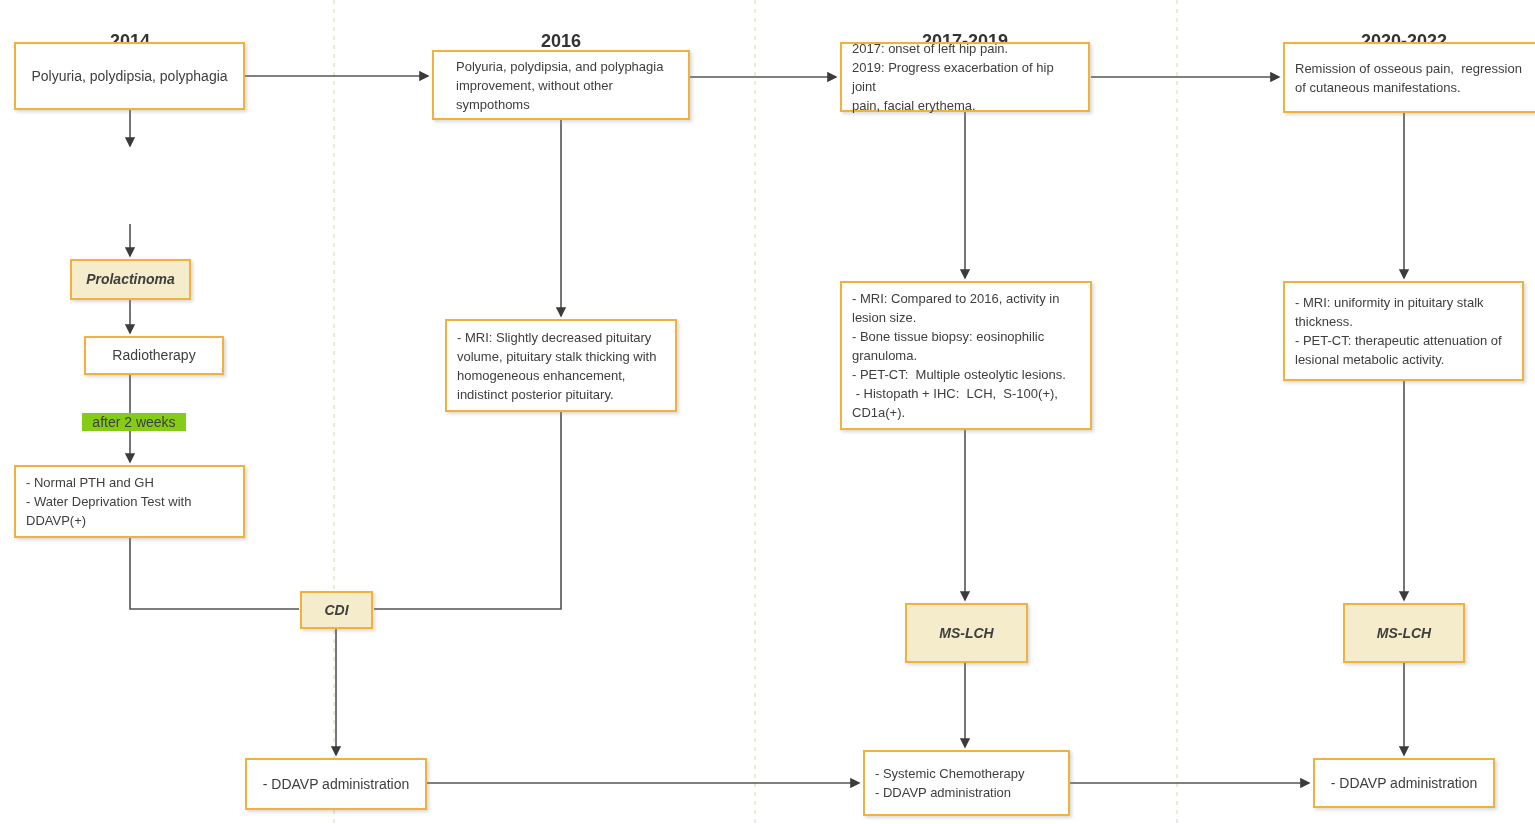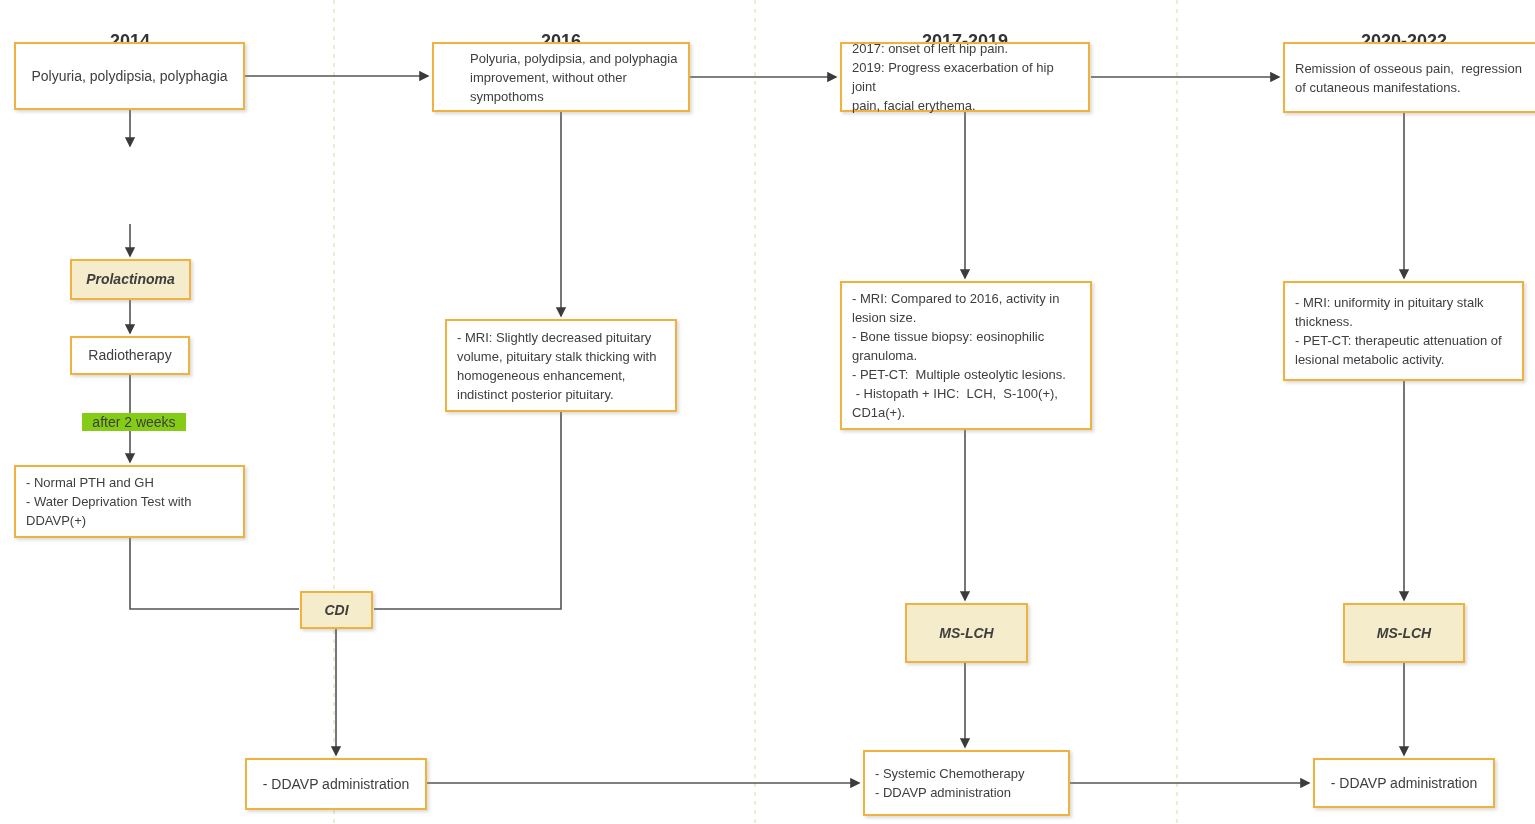--- a/index.html
+++ b/index.html
@@ -34,21 +34,21 @@
     padding:8px 10px;white-space:pre-wrap;
     display:flex;align-items:center;
     box-shadow:2px 2px 3px rgba(150,150,150,0.35);
   }
   .center{justify-content:center;text-align:center;}
   .single{font-size:14px;}
   .accent{
     background:var(--accent);font-weight:bold;font-size:14px;
     justify-content:center;text-align:center;font-style:italic;
   }
-  .pad-lg{padding-left:36px;}
+  .pad-lg{padding-left:22px;margin-top:8px;}
   .edge-label{
     position:absolute;background:#84cc16;font-size:14px;color:var(--text);
     text-align:center;padding:1px 4px;z-index:3;
   }
 </style>
 </head>
 <body>
 
 <div id="canvas">
 
@@ -94,21 +94,21 @@
     </g>
   </svg>
 
   <div class="col-header" style="left:55px">2014</div>
   <div class="col-header" style="left:486px">2016</div>
   <div class="col-header" style="left:890px">2017-2019</div>
   <div class="col-header" style="left:1329px">2020-2022</div>
 
   <div class="node center single" style="left:14px;top:42px;width:231px;height:68px">Polyuria, polydipsia, polyphagia</div>
   <div class="node accent" style="left:70px;top:259px;width:121px;height:41px">Prolactinoma</div>
-  <div class="node center single" style="left:70px;top:336px;width:120px;height:39px">Radiotherapy</div>
+  <div class="node center single" style="left:84px;top:336px;width:140px;height:39px">Radiotherapy</div>
   <div class="edge-label" style="left:82px;top:413px;width:96px">after 2 weeks</div>
   <div class="node" style="left:14px;top:465px;width:231px;height:73px">- Normal PTH and GH
 - Water Deprivation Test with
 DDAVP(+)</div>
   <div class="node accent" style="left:300px;top:591px;width:73px;height:38px">CDI</div>
   <div class="node center single" style="left:245px;top:758px;width:182px;height:52px">- DDAVP administration</div>
 
   <div class="node pad-lg" style="left:432px;top:42px;width:258px;height:70px">Polyuria, polydipsia, and polyphagia
 improvement, without other sympothoms</div>
   <div class="node" style="left:445px;top:319px;width:232px;height:93px">- MRI: Slightly decreased pituitary

